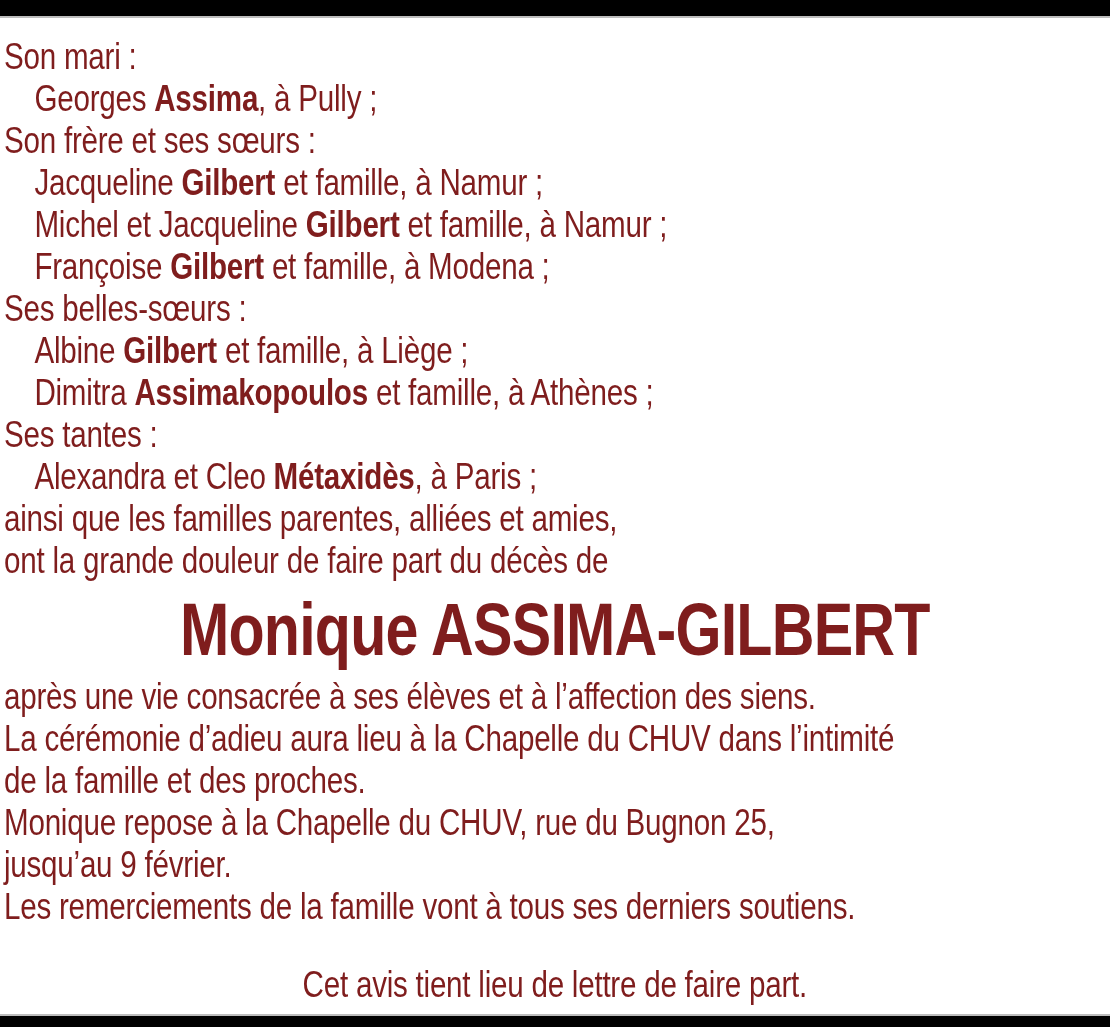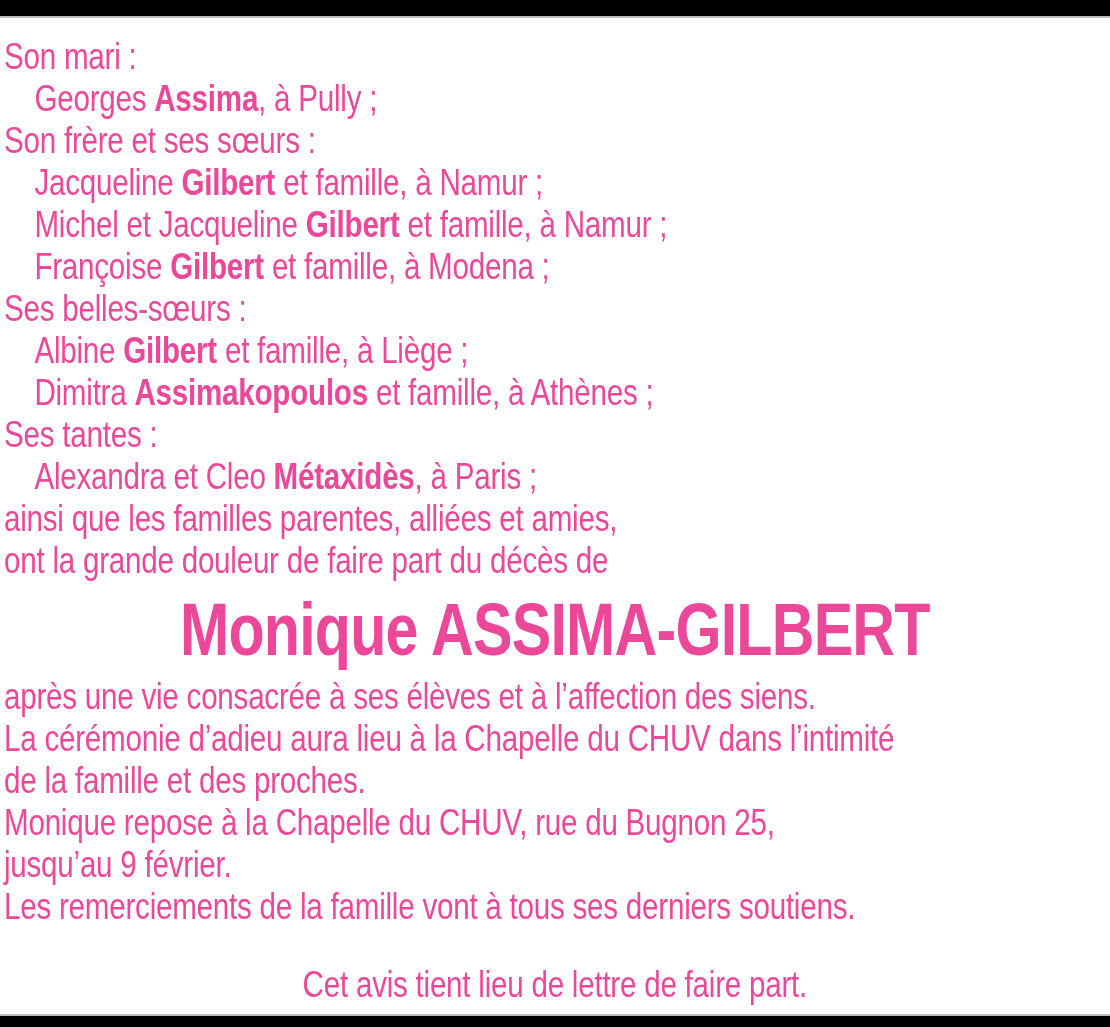--- a/index.html
+++ b/index.html
@@ -3,21 +3,21 @@
 <meta charset="utf-8">
 <style>
   html, body { margin: 0; padding: 0; }
   .page {
     position: relative;
     width: 1110px;
     height: 1027px;
     background: #ffffff;
     overflow: hidden;
     font-family: "Liberation Sans", "DejaVu Sans", sans-serif;
-    color: #ec4899;
+    color: #7f1d1d;
   }
   .bar-top {
     position: absolute;
     top: 0; left: 0; right: 0;
     height: 16px;
     background: #000;
     border-bottom: 2px solid #bdbdbd;
   }
   .bar-bottom {
     position: absolute;

